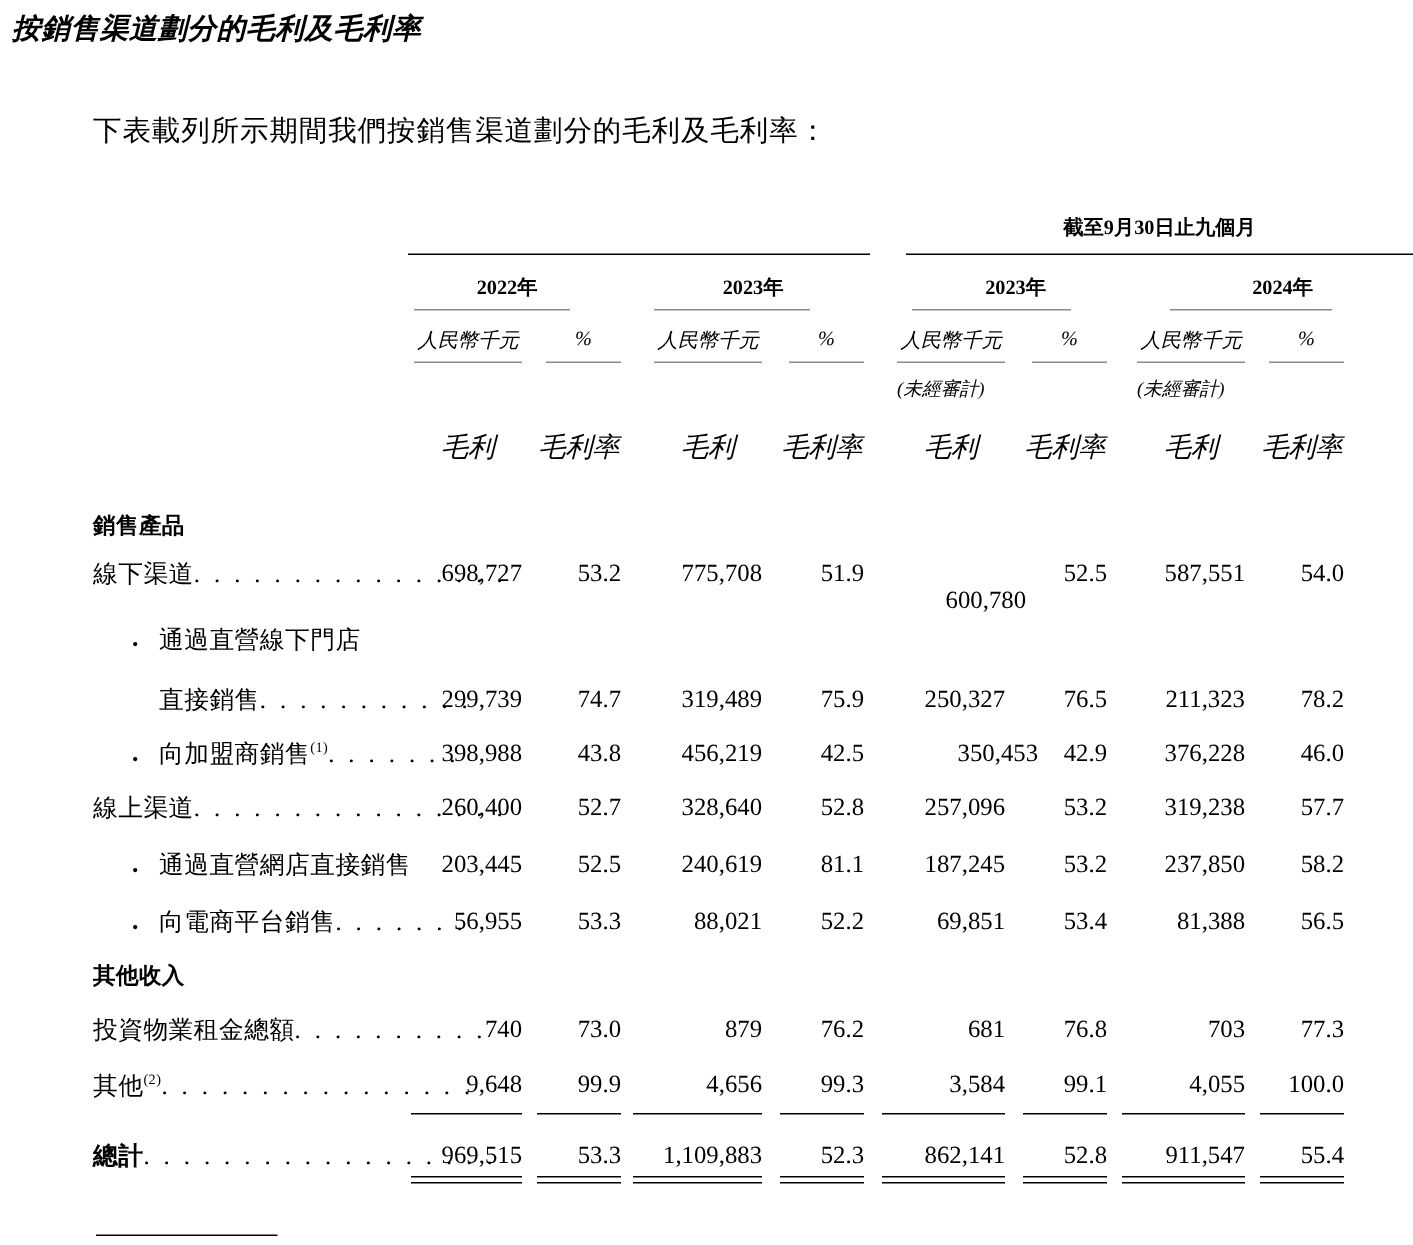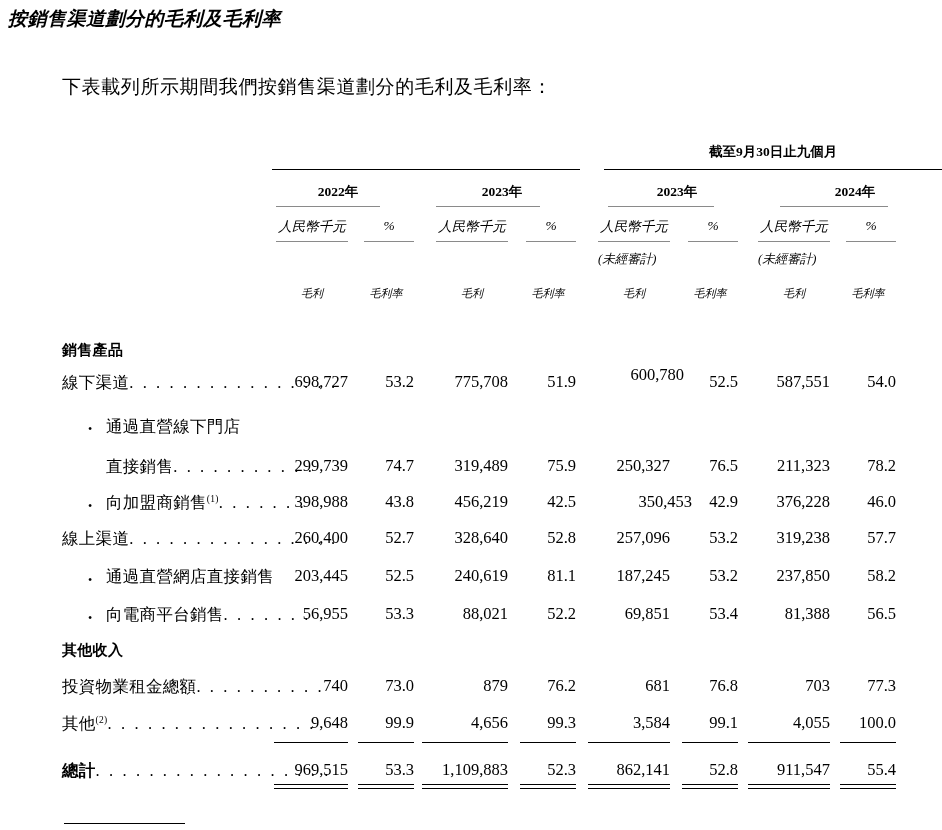--- a/index.html
+++ b/index.html
@@ -85,21 +85,21 @@
     border-top: 1.4px solid #8a8a8a;
   }
   .audit-note {
     position: absolute;
     font-size: 12.5px;
     font-style: italic;
     white-space: nowrap;
   }
   .sub-label {
     position: absolute;
-    font-size: 11px;
+    font-size: 18px;
     font-style: italic;
     text-align: center;
     white-space: nowrap;
   }
 
   
   .row-label {
     position: absolute;
     font-size: 16.5px;
     white-space: nowrap;
@@ -219,21 +219,21 @@
 
   <div class="row-label bold" style="left:62px; top:341px;">銷售產品</div>
 
   <div class="row-label" style="left:62px; top:372px;">
     <span>線下渠道</span><span class="leader">. . . . . . . . . . . . . . . .</span>
   </div>
   <div class="cell" style="left:252px; top:372px; width:96px;">698,727</div>
   <div class="cell" style="left:348px; top:372px; width:66px;">53.2</div>
   <div class="cell" style="left:412px; top:372px; width:96px;">775,708</div>
   <div class="cell" style="left:510px; top:372px; width:66px;">51.9</div>
-  <div class="cell" style="left:574px; top:365px; width:96px;padding-left:14px;">600,780</div>
+  <div class="cell" style="left:574px; top:390px; width:96px;padding-left:14px;">600,780</div>
   <div class="cell" style="left:672px; top:372px; width:66px;">52.5</div>
   <div class="cell" style="left:734px; top:372px; width:96px;">587,551</div>
   <div class="cell" style="left:830px; top:372px; width:66px;">54.0</div>
 
   <div class="bullet-mark" style="left:88px; top:423px;">•</div>
   <div class="row-label" style="left:106px; top:416px;">
     <span>通過直營線下門店</span>
   </div>
 
   <div class="row-label" style="left:106px; top:456px;">

